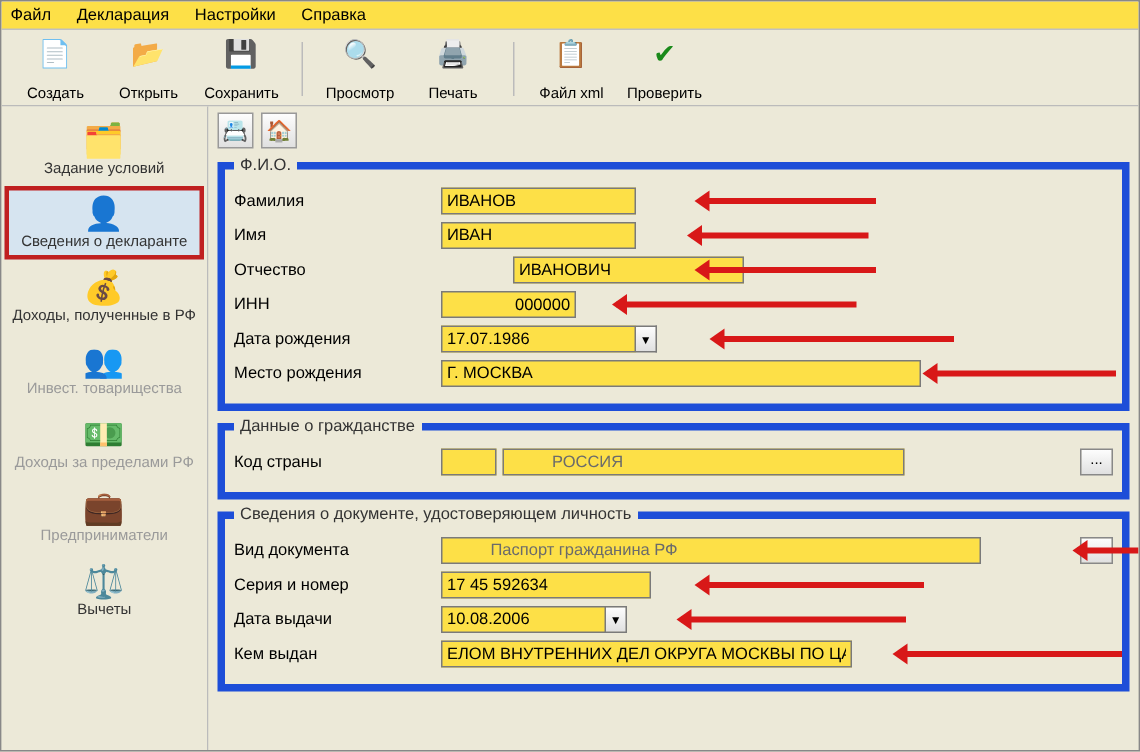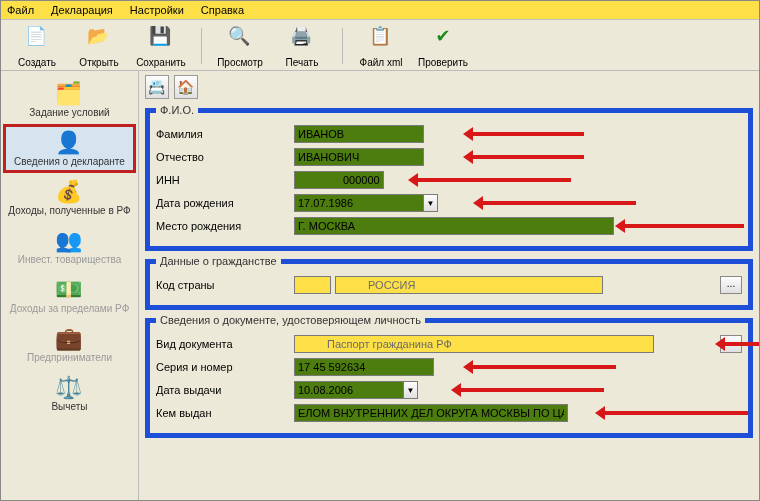--- a/index.html
+++ b/index.html
@@ -91,21 +91,21 @@
     margin: 5px 0;
     position:relative;
   }
   .row .label { width: 138px; }
   .row input {
     font-family: Tahoma, Arial, sans-serif;
     font-size:11px;
     height:18px;
     padding: 1px 3px;
     border:1px solid #7a7a7a;
-    background:#4d7c0f;
+    background:#fde047;
   }
   .row input[readonly] { background:#fde047; color:#6b6b6b;padding-left:32px; }
   .dot-btn {
     width:22px; height:18px;
     border:1px solid #888;
     background:linear-gradient(#fdfdfd,#e0e0e0);
     font-size:10px; line-height:14px;
     text-align:center;
     margin-left:4px;
     cursor:pointer;
@@ -215,22 +215,27 @@
     </div>
 
     <fieldset>
       <legend>Ф.И.О.</legend>
       <div class="row">
           <span class="label">Фамилия</span>
           <input style="width: 130px;" value="ИВАНОВ">
           <div class="arrow" style="left:310px;width:118px"></div>
         </div>
       <div class="row">
+          <span class="label">Имя</span>
+          <input style="width: 130px;" value="ИВАН">
+          <div class="arrow" style="left:305px;width:118px"></div>
+        </div>
+      <div class="row">
           <span class="label">Отчество</span>
-          <input style="width: 130px;" value="ИВАНОВИЧ">
+          <input style="width: 154px; margin-left: 48px;" value="ИВАНОВИЧ">
           <div class="arrow" style="left:310px;width:118px"></div>
         </div>
       <div class="row">
           <span class="label">ИНН</span>
           <input style="width: 90px; padding-left: 48px;" value="000000000000">
           <div class="arrow" style="left:255px;width:160px"></div>
         </div>
       <div class="row">
           <span class="label">Дата рождения</span>
           <div class="date-wrap">

